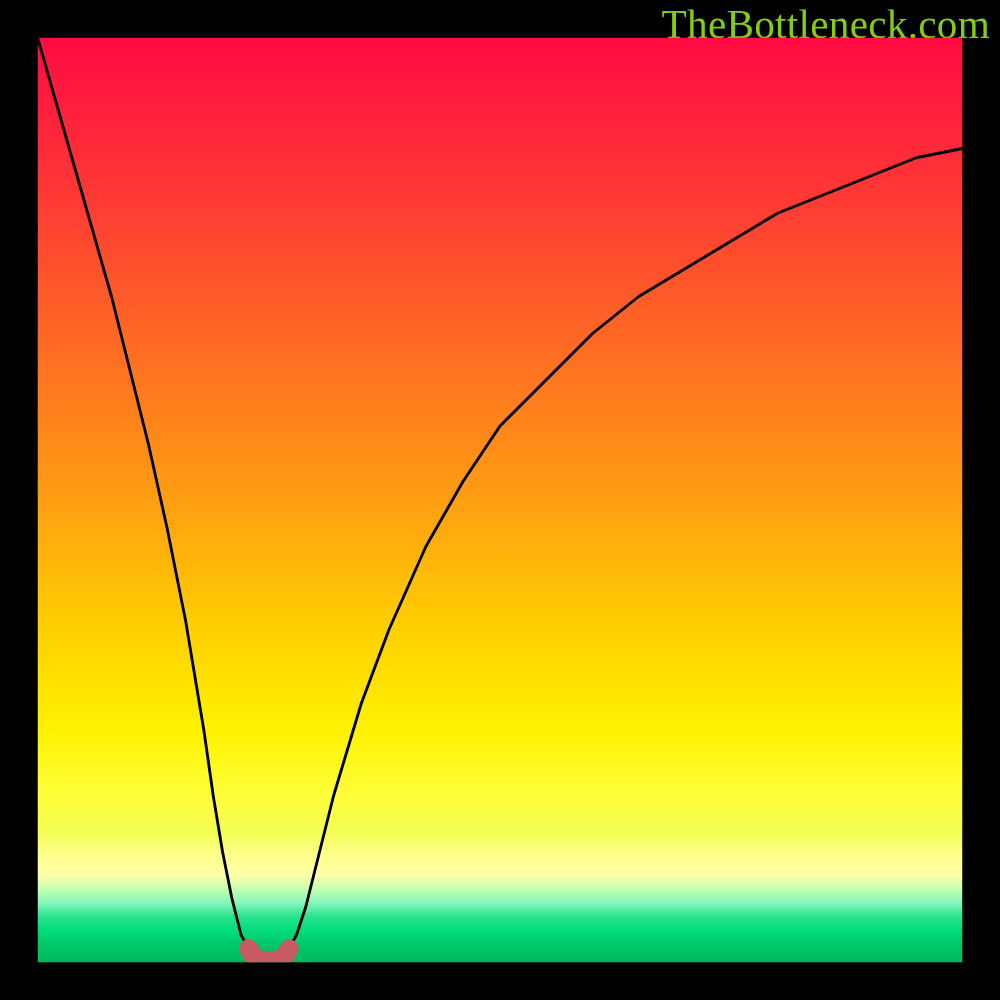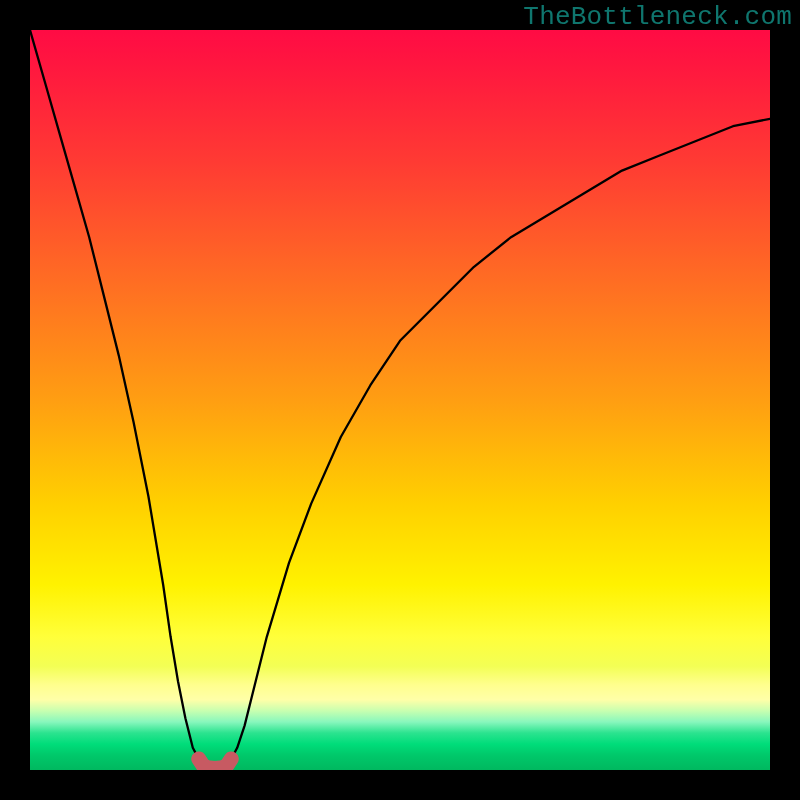--- a/index.html
+++ b/index.html
@@ -15,24 +15,24 @@
     left: 0;
     top: 0;
     width: 800px;
     height: 800px;
     background: #000;
   }
   .watermark {
     position: absolute;
     top: 2px;
     right: 8px;
-    font-family: Liberation Mono, monospace;
-    font-size: 26px;
+    font-family: Liberation Serif, serif;
+    font-size: 33px;
     font-weight: 400;
-    color: #0f766e;
+    color: #84cc16;
     letter-spacing: 0.2px;
   }
   .plot {
     position: absolute;
     left: 30px;
     top: 30px;
     width: 740px;
     height: 740px;
     overflow: hidden;
   }

